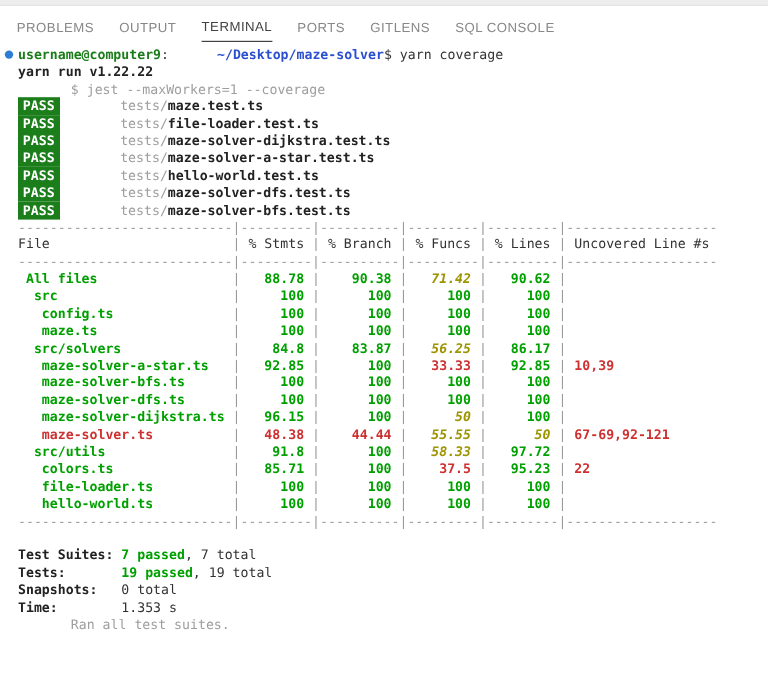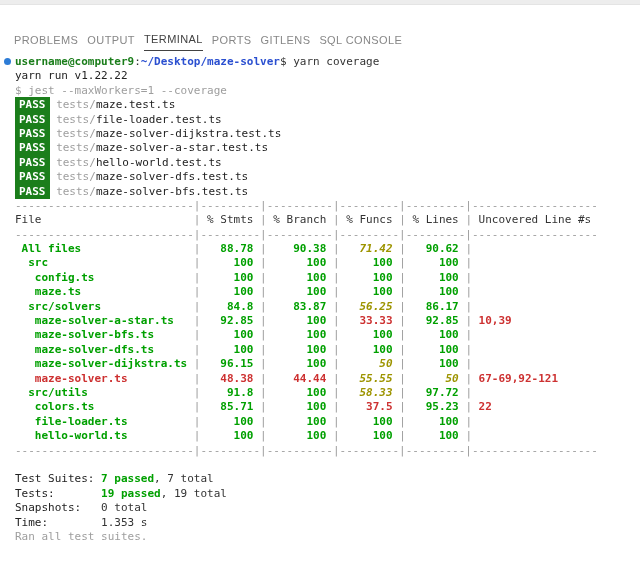--- a/index.html
+++ b/index.html
@@ -1,33 +1,33 @@
 <!DOCTYPE html>
 <html style="--fg: #333333; --fg_strong: #222222; --dim: #9e9e9e; --sep: #9b9b9b; --green: #00a000; --yellow: #9d9400; --red: #cd3131; --badge_bg: #1b7e1b; --user: #1a7d1a; --path: #2a4fd0; --dot: #2d7cd6; --dot_hollow: #a8a8a8; --tab_inactive: #878787; --tab_active: #424242; --cursor: #2f2f2f;"><head>
 <meta charset="utf-8">
 <style>
   html,body{margin:0;padding:0;background:#ffffff;}
   body{width:640px;height:578px;overflow:hidden;font-family:"Liberation Sans",sans-serif;}
   .top-strip{height:4px;background:#ededed;border-bottom:1px solid #e4e4e4;}
-  .panel-tabs{display:flex;align-items:flex-end;gap:9px;padding:22px 14px 0 14px;height:24px;background:#ffffff;}
+  .panel-tabs{display:flex;align-items:flex-end;gap:21px;padding:6px 14px 0 14px;height:24px;background:#ffffff;}
   .tab{font-size:11px;letter-spacing:.4px;color:var(--tab_inactive);padding-bottom:5px;cursor:pointer;white-space:nowrap;}
   .tab.active{color:var(--tab_active);border-bottom:1px solid var(--tab_active);}
   .terminal{padding:4px 0 0 3px;font-family:"DejaVu Sans Mono","Liberation Mono",monospace;font-size:11px;}
   .tl{white-space:pre;height:14.4px;line-height:14.4px;}
   .gut{display:inline-block;width:12px;}
   .dot{display:inline-block;width:7px;height:7px;border-radius:50%;margin-left:1px;}
   .dot-filled{background:var(--dot);}
   .dot-hollow{width:5px;height:5px;border:1px solid var(--dot_hollow);background:transparent;}
   .s-plain{color:var(--fg);}
   .s-cmd{color:var(--fg);}
-  .s-bold{color:var(--fg_strong);font-weight:400;margin-top:40px;}
-  .s-dim{color:var(--dim);}
+  .s-bold{color:var(--fg_strong);font-weight:700;margin-top:40px;}
+  .s-dim{color:var(--dim);margin-left:44px;}
   .s-sep{color:var(--sep);}
   .s-user{color:var(--user);font-weight:700;}
-  .s-path{color:var(--path);font-weight:700;}
+  .s-path{color:var(--path);font-weight:700;margin-left:40px;}
   .s-g{color:var(--green);font-weight:700;}
   .s-y{color:var(--yellow);font-weight:700;font-style:italic;}
   .s-r{color:var(--red);font-weight:700;}
   .s-badge{background:var(--badge_bg);color:#ffffff;font-weight:700;padding:1px 4px;}
   .cursor{display:inline-block;width:7px;height:12px;background:var(--cursor);vertical-align:-2px;}
 </style>
 </head>
 <body>
 
 <div class="top-strip"></div>

